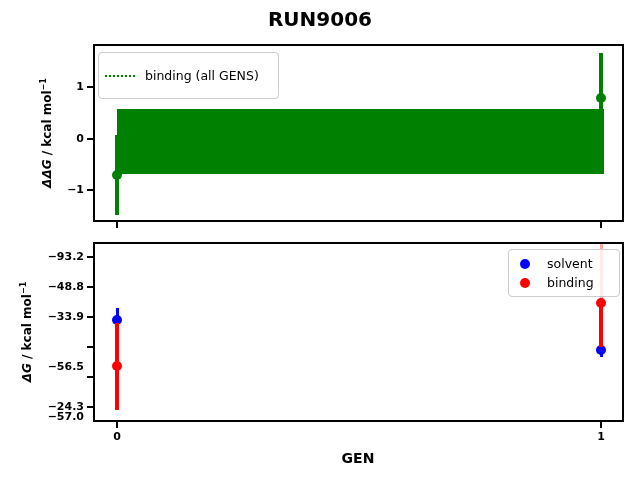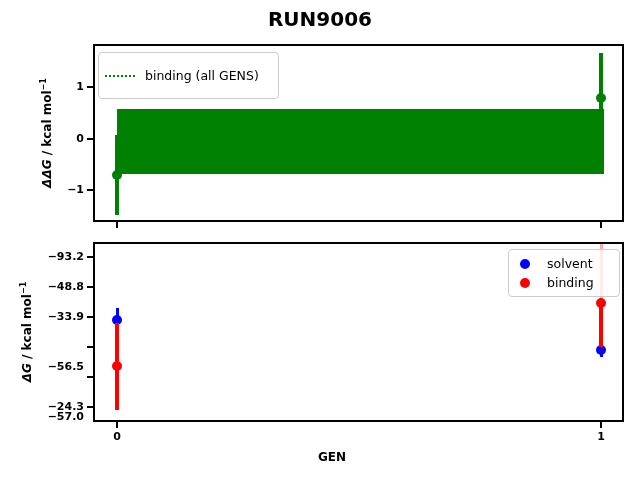--- a/index.html
+++ b/index.html
@@ -27,22 +27,22 @@
   }
   .xtick-label{
     position:absolute;width:24px;text-align:center;font-size:11px;font-weight:bold;
   }
   .axis-ylabel{
     position:absolute;white-space:nowrap;font-size:12px;font-weight:bold;
     transform:translate(-50%,-50%) rotate(-90deg);
   }
   .axis-ylabel .mathvar{font-style:italic;}
   .axis-xlabel{
-    position:absolute;left:318px;top:450px;width:80px;text-align:left;
-    font-size:12px;font-weight:bold;
+    position:absolute;left:318px;top:450px;width:80px;text-align:center;
+    font-size:14px;font-weight:bold;
   }
   .legend{
     position:absolute;box-sizing:border-box;background:rgba(255,255,255,0.78);
     border:1px solid #cccccc;border-radius:4px;
     display:flex;flex-direction:column;justify-content:space-evenly;
     padding:2px 8px 2px 4px;z-index:3;
   }
   .legend-row{display:flex;align-items:center;}
   .legend-handle{
     width:34px;display:flex;justify-content:center;align-items:center;flex:none;

